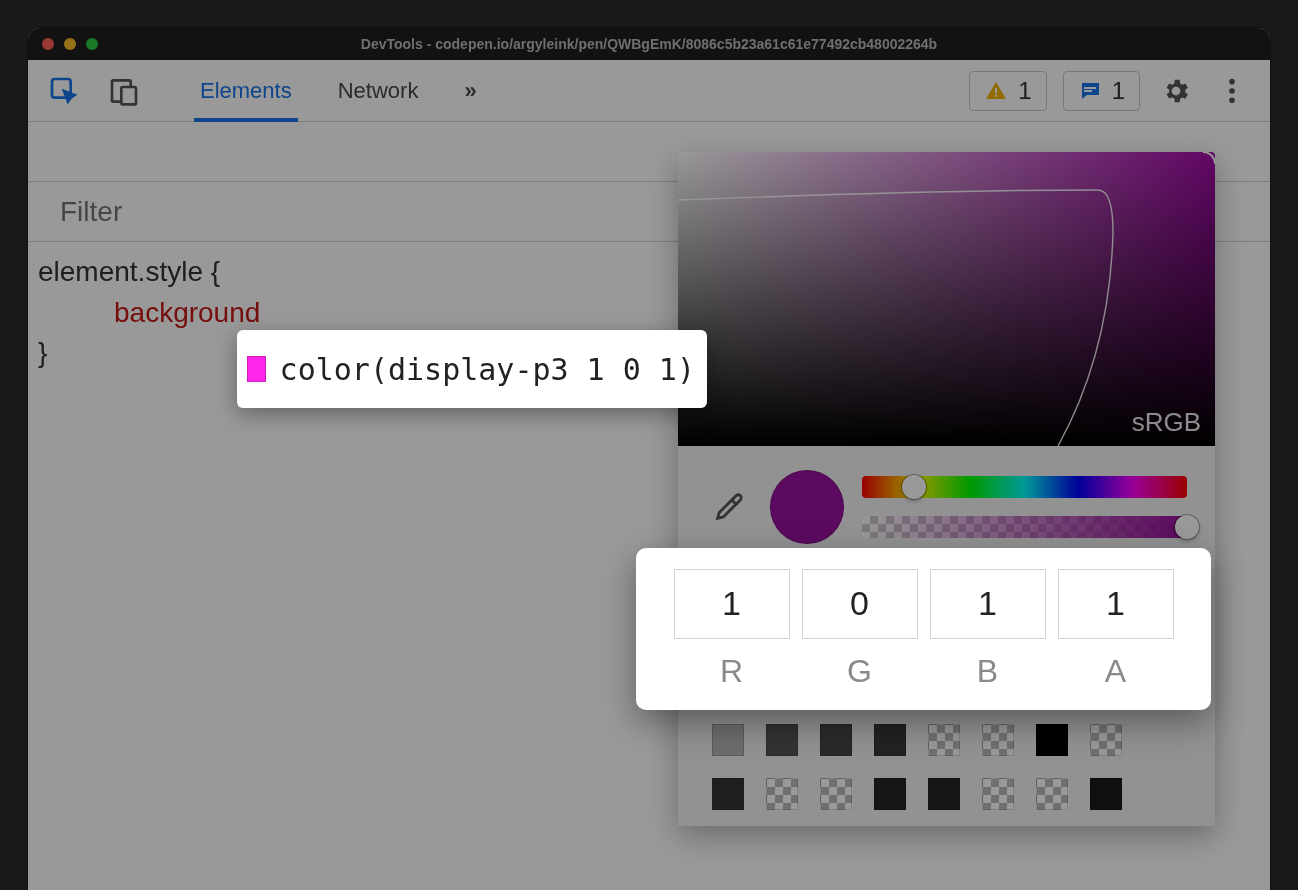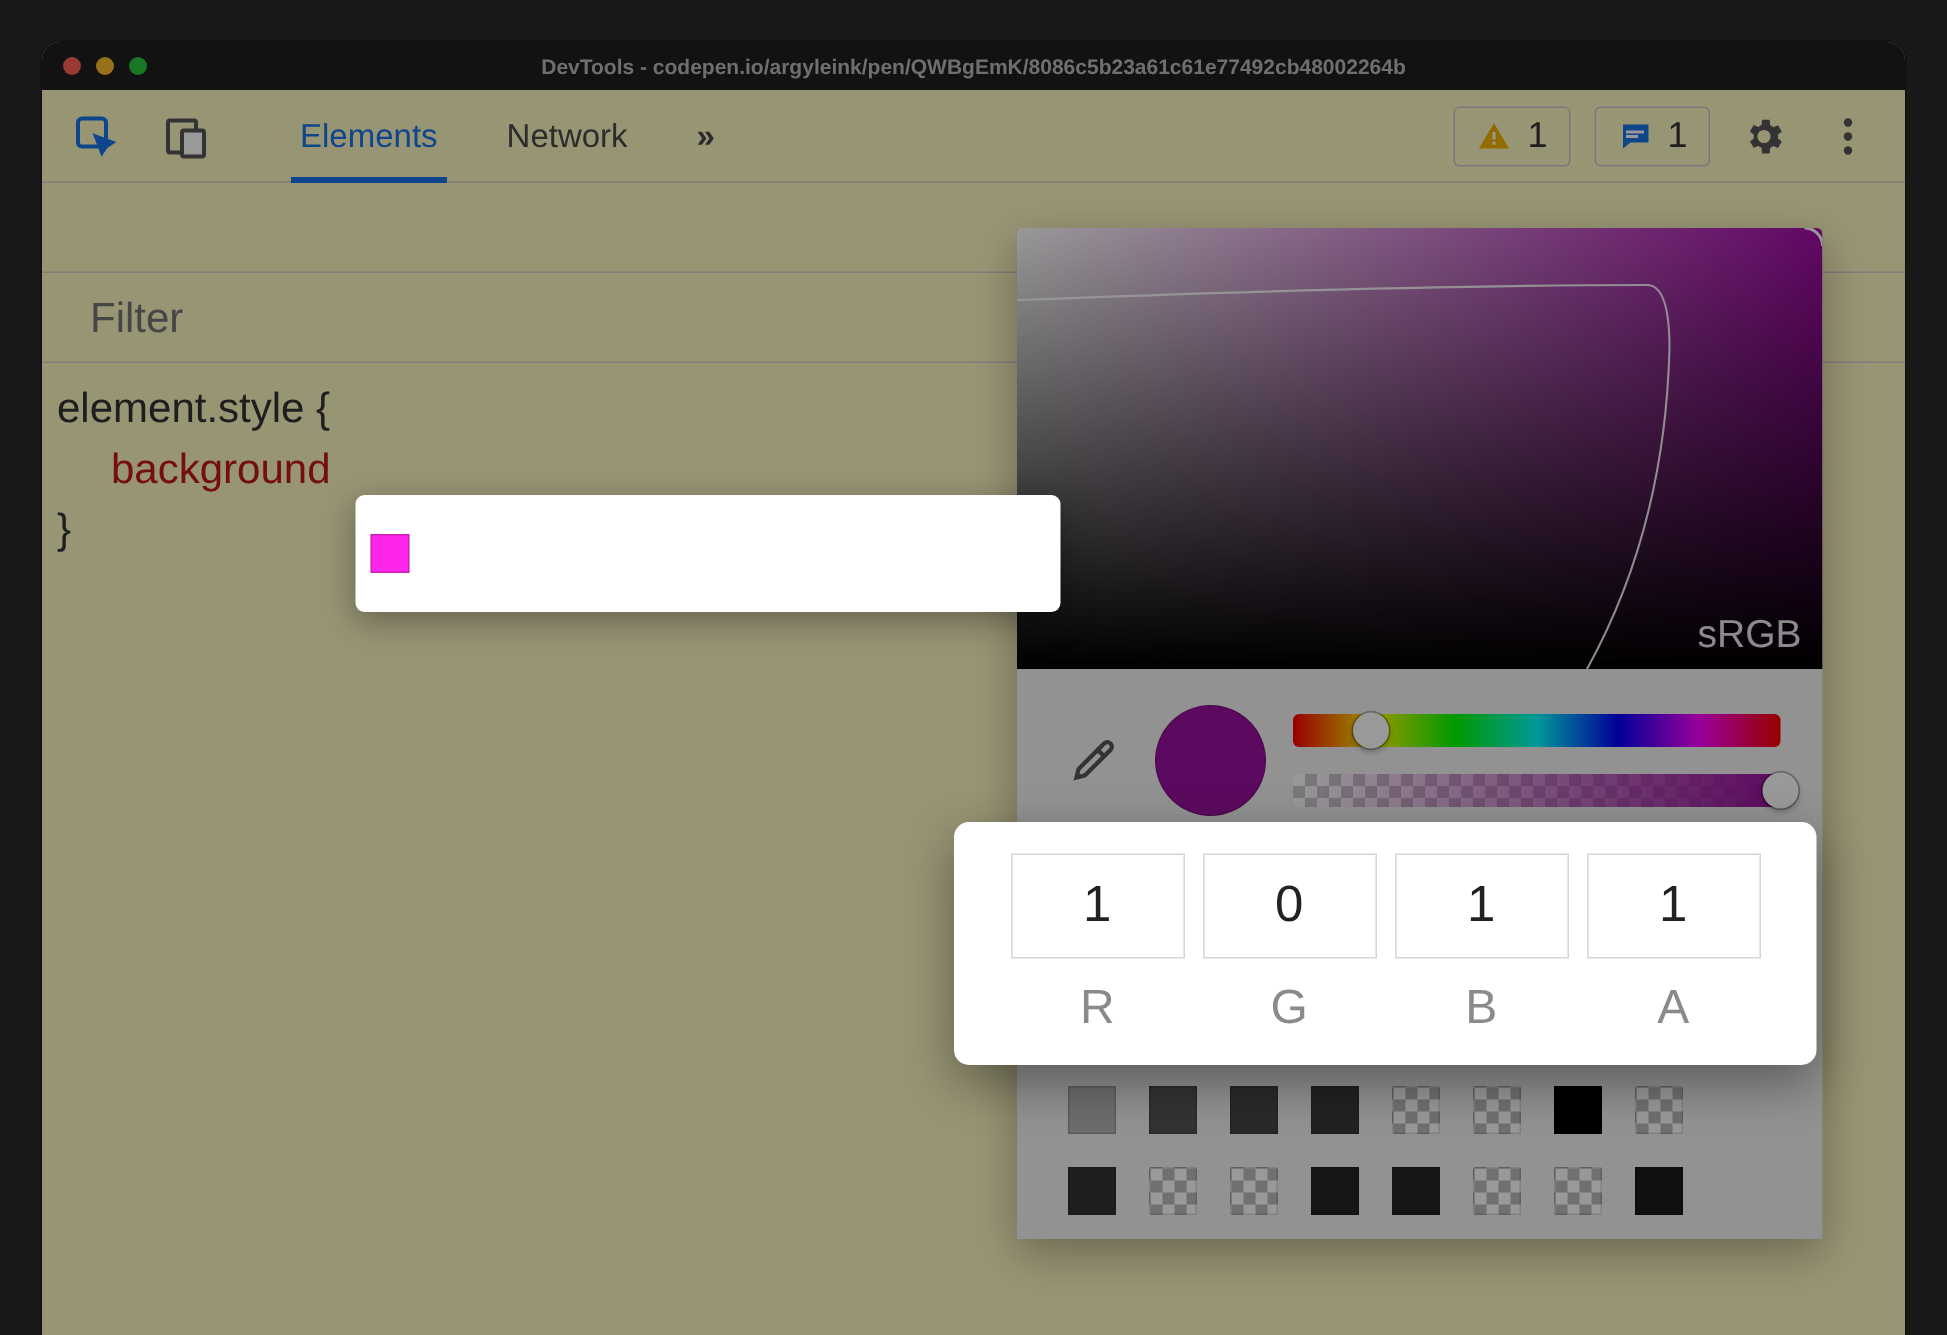--- a/index.html
+++ b/index.html
@@ -1,38 +1,38 @@
 <!DOCTYPE html>
 <html><head>
 <meta charset="utf-8">
 <style>
   * { box-sizing: border-box; margin: 0; padding: 0; font-family: -apple-system, BlinkMacSystemFont, "Segoe UI", Helvetica, Arial, sans-serif; }
   body { background:#2a2a2a; width:1298px; height:890px; overflow:hidden; position:relative; }
-  .window { position:absolute; left:28px; top:28px; right:28px; bottom:0; background:#fef9c3; border-radius:12px 12px 0 0; overflow:hidden; display:flex; flex-direction:column; box-shadow:0 0 0 1px rgba(0,0,0,.3); }
+  .window { position:absolute; left:28px; top:28px; right:28px; bottom:0; background:#ffffff; border-radius:12px 12px 0 0; overflow:hidden; display:flex; flex-direction:column; box-shadow:0 0 0 1px rgba(0,0,0,.3); }
   .titlebar { height:32px; background:#1f1f1f; display:flex; align-items:center; padding:0 14px; position:relative; }
   .traffic { display:flex; gap:10px; }
   .traffic span { width:12px; height:12px; border-radius:50%; display:inline-block; }
   .dot-close{background:#ff5f57;} .dot-min{background:#febc2e;} .dot-max{background:#28c840;}
   .title { position:absolute; left:0; right:0; text-align:center; color:#b9b9b9; font-size:14px; font-weight:600; pointer-events:none;}
   .toolbar { height:62px; border-bottom:1px solid #d0d0d0; display:flex; align-items:center; padding:0 18px 0 16px; gap:16px; }
   .tb-left { display:flex; align-items:center; gap:20px; }
   .icon-btn { width:40px; height:40px; display:flex; align-items:center; justify-content:center; border-radius:4px; }
   .tabs { display:flex; align-items:stretch; height:100%; gap:46px; margin-left:40px; }
   .tab { display:flex; align-items:center; color:#4a4a4a; font-size:22px; cursor:pointer; position:relative; }
   .tab.active { color:#1a73e8; }
   .tab.active::after { content:""; position:absolute; left:-6px; right:-6px; bottom:-1px; height:4px; background:#1a73e8; }
   .spacer { flex:1; }
   .badge { height:40px; border:1px solid #c8c8c8; border-radius:4px; display:flex; align-items:center; padding:0 14px; gap:10px; font-size:24px; color:#333; cursor:pointer;}
   .tri-warn { font-size:22px;}
   .gear, .dots { width:40px; height:40px; display:flex; align-items:center; justify-content:center; cursor:pointer; color:#555; }
   .panel-strip { height:60px; border-bottom:1px solid #d0d0d0; }
   .filter-row { height:60px; border-bottom:1px solid #d0d0d0; display:flex; align-items:center; padding:0 32px; }
   .filter-input { font-size:28px; color:#888; border:none; outline:none; width:100%; background:transparent; }
   .styles { padding:10px 10px 0 10px; font-family: ui-monospace, Menlo, monospace; font-size:28px; color:#333; line-height:1.45; }
-  .prop { color:#c41a16; }
+  .prop { color:#c41a16;margin-left:40px; }
   .brace { color:#333; }
 
   
   .dim { position:absolute; inset:0; background:rgba(0,0,0,.40); pointer-events:none; }
 
   
   .val-tooltip { position:absolute; left:237px; top:330px; width:470px; height:78px; background:#fff; border-radius:6px; box-shadow:0 6px 22px rgba(0,0,0,.35); display:flex; align-items:center; padding:0 12px 0 10px; gap:14px; }
   .swatch-sm { width:26px; height:26px; background:#ff26e9; border:1px solid rgba(0,0,0,.2);}
   .val-text { font-family: ui-monospace, Menlo, monospace; font-size:30px; color:#222; white-space:nowrap;}
 
@@ -216,20 +216,21 @@
       <div class="sw checker"></div>
       <div class="sw" style="background: rgb(28, 28, 28);"></div>
       <div></div>
     </div>
 </div>
 
 <div class="dim"></div>
 
 <div class="val-tooltip">
   <span class="swatch-sm"></span>
+  <span class="val-text">color(display-p3 1 0 1)</span>
 </div>
 
 <div class="rgba-card">
   <div class="cell">
     <input value="1" style="">
     <label>R</label>
   </div>
   <div class="cell">
     <input value="0" style="">
     <label>G</label>

